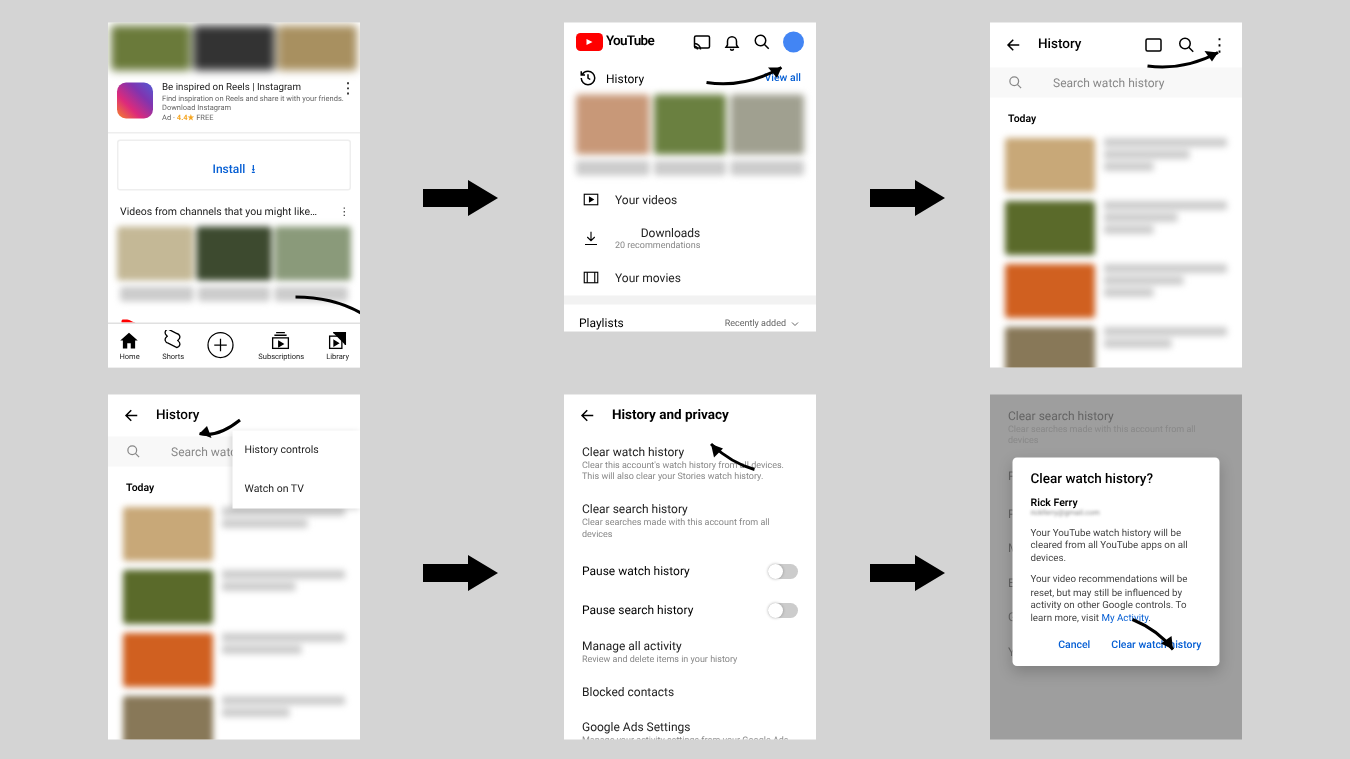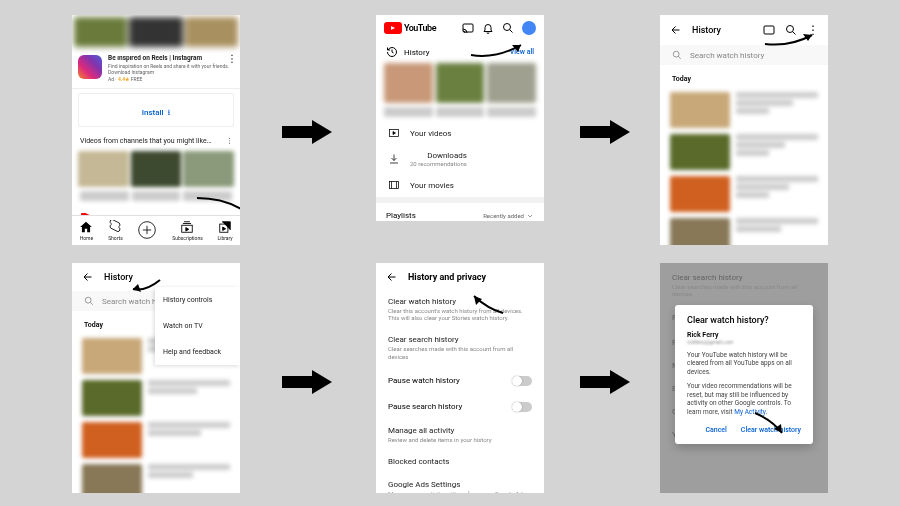--- a/index.html
+++ b/index.html
@@ -5,21 +5,21 @@
   * { box-sizing: border-box; margin: 0; padding: 0; font-family: -apple-system, Roboto, Arial, sans-serif; }
   body { background: #d4d4d4; width: 900px; height: 506px; position: relative; }
   .panel { position: absolute; background: #fff; overflow: hidden; }
   .arrow { position: absolute; width: 50px; height: 24px; }
   .curve { position: absolute; pointer-events: none; }
   
   .p1 { left: 72px; top: 15px; width: 168px; height: 230px; }
   .promo { padding: 6px; display: flex; gap: 6px; border-bottom: 1px solid #eee; position: relative; }
   .promo-icon { width: 24px; height: 24px; border-radius: 6px; background: linear-gradient(45deg,#f58529,#dd2a7b,#8134af,#515bd4); display:flex;align-items:center;justify-content:center;color:#fff;font-size:12px;font-weight:bold;}
   .promo-text { font-size: 6px; line-height: 1.2; flex:1; }
-  .promo-title { font-weight: 700; font-size: 6.5px; color:#222; white-space:nowrap;overflow:hidden;text-overflow:ellipsis;}
+  .promo-title { font-weight: 400; font-size: 6.5px; color:#222; white-space:nowrap;overflow:hidden;text-overflow:ellipsis;}
   .promo-sub { color: #666; font-size:5px; }
   .promo-ad { color:#666; font-size:5px; margin-top:1px;}
   .promo-ad b{color:#f5a623;font-size:5px;}
   .install-btn { text-align:center; padding:6px; border:1px solid #eee; margin:4px 6px; border-radius:2px;}
   .install-btn span { color:#065fd4; font-size:8px; font-weight:500; }
   .section-label { font-size:7px; color:#222; padding:6px 8px; display:flex;justify-content:space-between;align-items:center;}
   .thumbrow { display:flex; gap:2px; padding:0 6px; filter:blur(2px);}
   .thumb { flex:1; height:36px; background:#c4b896; border-radius:2px;}
   .thumb:nth-child(2){background:#3d4a2f;}
   .thumb:nth-child(3){background:#8a9a7a;}
@@ -58,21 +58,21 @@
   .librow .sub{font-size:6px;color:#888;}
   .divider{height:6px;background:#f2f2f2;}
   .plhead{display:flex;justify-content:space-between;padding:8px 10px;font-size:8px;align-items:center;}
   .plhead .sort{font-size:6px;color:#666;display:flex;align-items:center;gap:2px;}
   .newpl{display:flex;align-items:center;gap:8px;padding:6px 12px;font-size:8px;color:#065fd4;}
   
   .p3{left:660px;top:15px;width:168px;height:230px;}
   .histhead{display:flex;align-items:center;gap:10px;padding:8px 10px;}
   .histhead .title{font-size:9px;font-weight:500;flex:1;}
   .histhead svg{width:12px;height:12px;}
-  .searchbar{display:flex;align-items:center;gap:8px;padding:5px 12px;color:#888;font-size:8px;background:#f8f8f8;margin:0 0 4px;}
+  .searchbar{display:flex;align-items:center;gap:20px;padding:5px 12px;color:#888;font-size:8px;background:#f8f8f8;margin:0 0 4px;}
   .day{font-size:7px;font-weight:600;padding:6px 12px;}
   .hitem{display:flex;gap:6px;padding:3px 10px;filter:blur(2px);}
   .hthumb{width:60px;height:36px;border-radius:2px;flex-shrink:0;}
   .htxt{flex:1;}
   .htxt div{height:6px;background:#ccc;margin-bottom:2px;border-radius:1px;}
   
   .p4{left:72px;top:263px;width:168px;height:230px;}
   .menu{position:absolute;right:0;top:24px;background:#fff;box-shadow:-1px 1px 4px rgba(0,0,0,0.15);width:85px;}
   .menuitem{padding:9px 8px;font-size:7px;color:#222;}
   
@@ -375,21 +375,20 @@
   <div class="hitem">
       <div class="hthumb" style="background:#887858"></div>
       <div class="htxt">
         <div></div>
         <div style="width:55%"></div>
       </div>
     </div>
   <div class="menu">
     <div class="menuitem">History controls</div>
     <div class="menuitem">Watch on TV</div>
-    <div class="menuitem">Help and feedback</div>
   </div>
   <svg class="curve" style="left:55px;top:14px;width:38px;height:18px" viewBox="0 0 38 18">
       <path d="M33 3 Q18 15 6 12" stroke="#000" stroke-width="2" fill="none"></path>
       <path d="M6 12l8 3-3-8z" fill="#000"></path>
     </svg>
 </div>
 
 <div class="panel p5">
   <div class="histhead">
     <svg viewBox="0 0 24 24" fill="none" stroke="#000" stroke-width="2">

